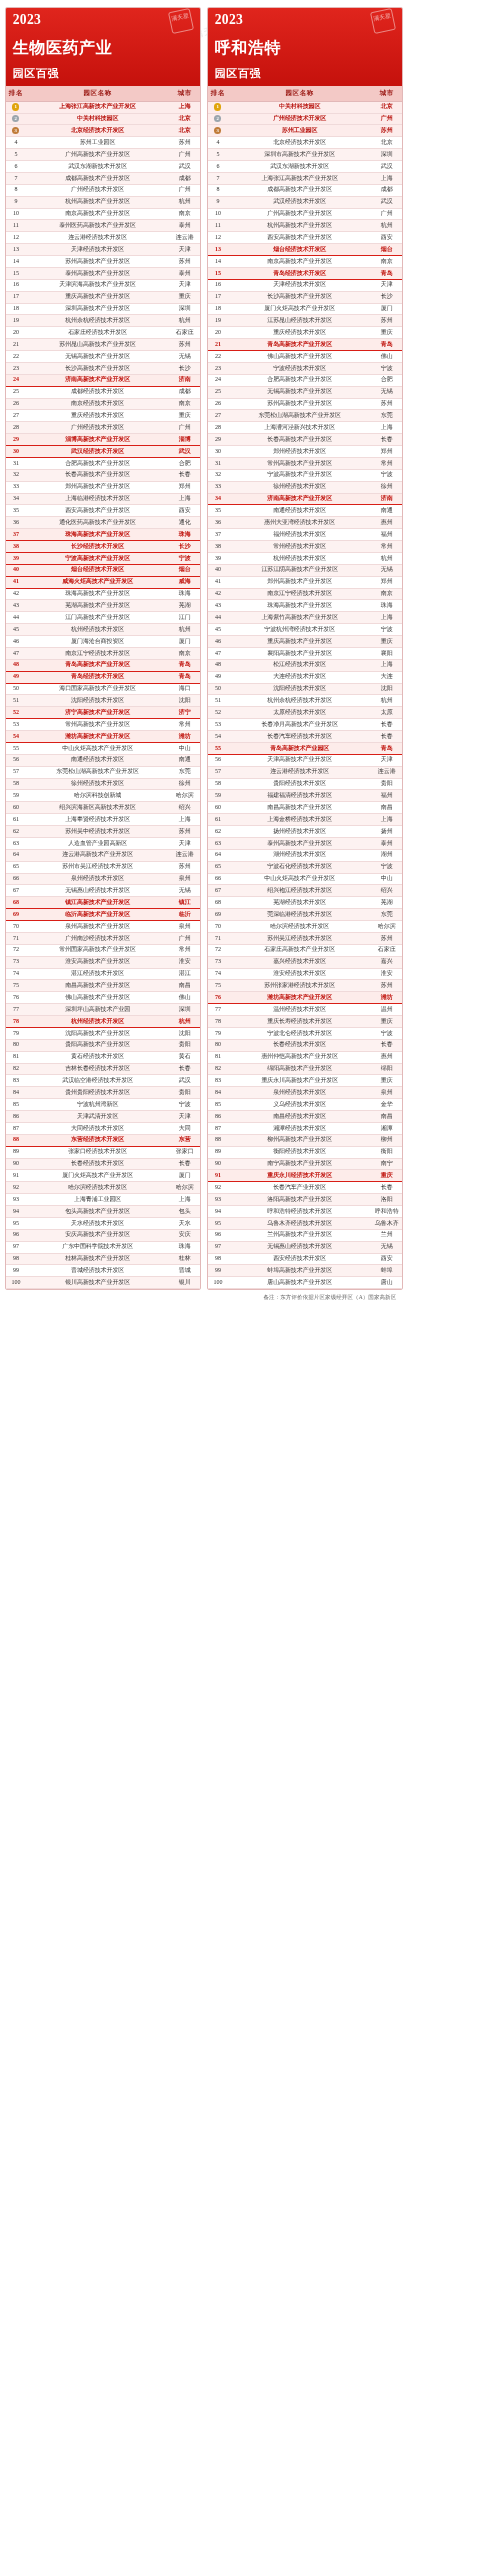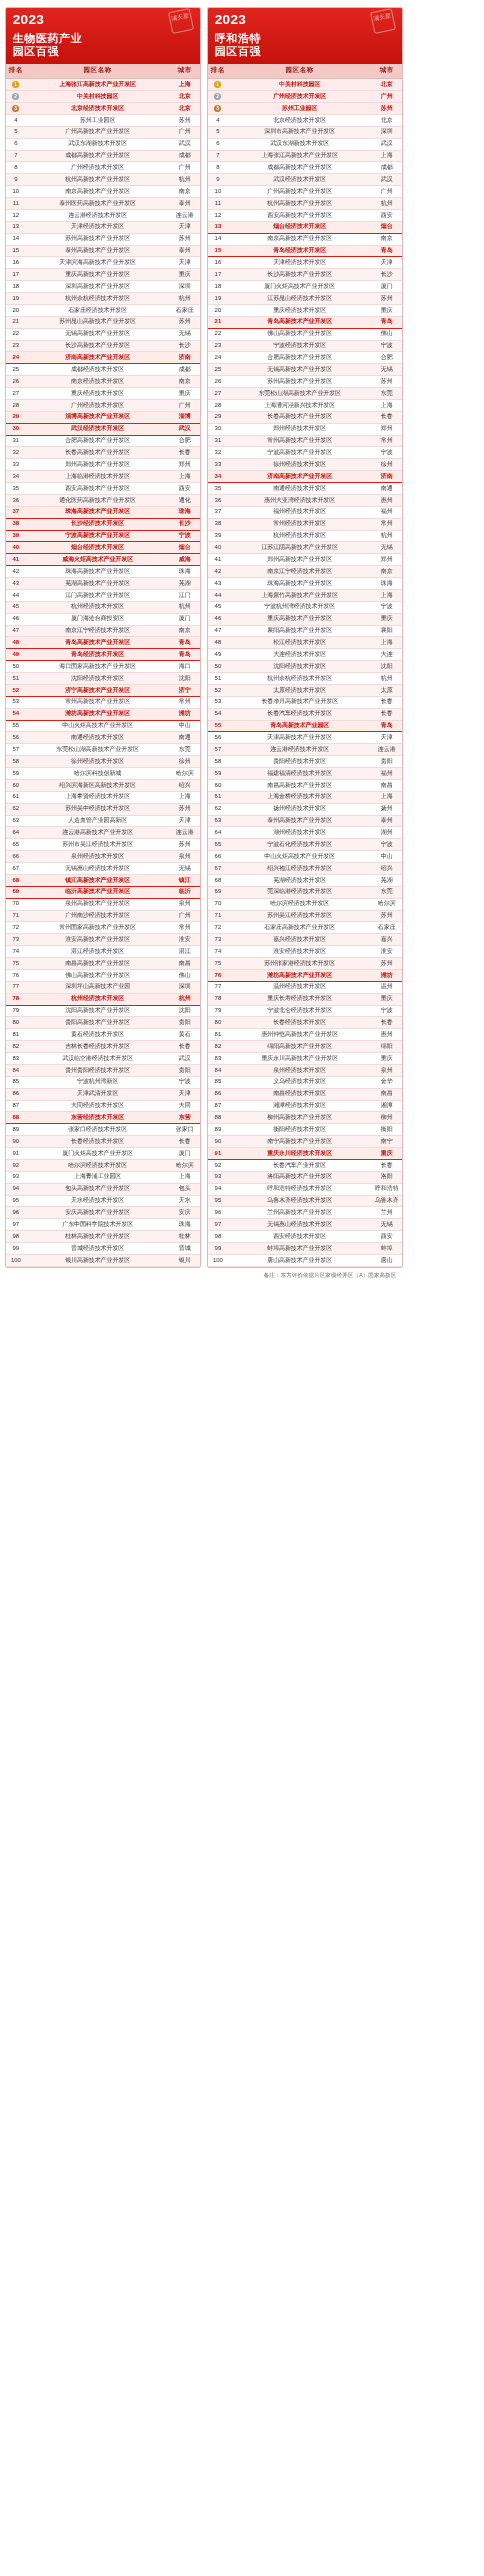--- a/index.html
+++ b/index.html
@@ -10,20 +10,21 @@
     font-family:"Liberation Sans","DejaVu Sans",sans-serif;
     color:#222;
     -webkit-font-smoothing:antialiased;
   }
   .page{
     width:408px;
     box-sizing:border-box;
     padding:6.5px 5.2px 2.6px 5.2px;
     background:#ffffff;
     position:relative;
+    font-family:Liberation Serif, serif;
   }
   .columns{
     display:flex;
     gap:6.5px;
     align-items:flex-start;
   }
   .col{
     flex:1 1 0;
     min-width:0;
     border:0.6px solid #e2b8b8;
@@ -41,31 +42,32 @@
     box-sizing:border-box;
     overflow:hidden;
   }
   .banner .year{
     font-size:13.6px;
     font-weight:bold;
     line-height:1.05;
     letter-spacing:0.3px;
   }
   .banner .t1{
-    font-size:11px;
+    font-size:16px;
     font-weight:bold;
     line-height:1.15;
-    margin-top:5px;
+    margin-top:12px;
     letter-spacing:0.6px;
   }
   .banner .t2{
     font-size:11px;
     font-weight:bold;
     line-height:1.15;
     letter-spacing:0.6px;
+    margin-top:10px;
   }
   .banner .deco{
     position:absolute;
     right:3.9px;
     top:2.6px;
     width:30px;
     height:30px;
     opacity:.85;
   }
   .banner .deco .stamp{

